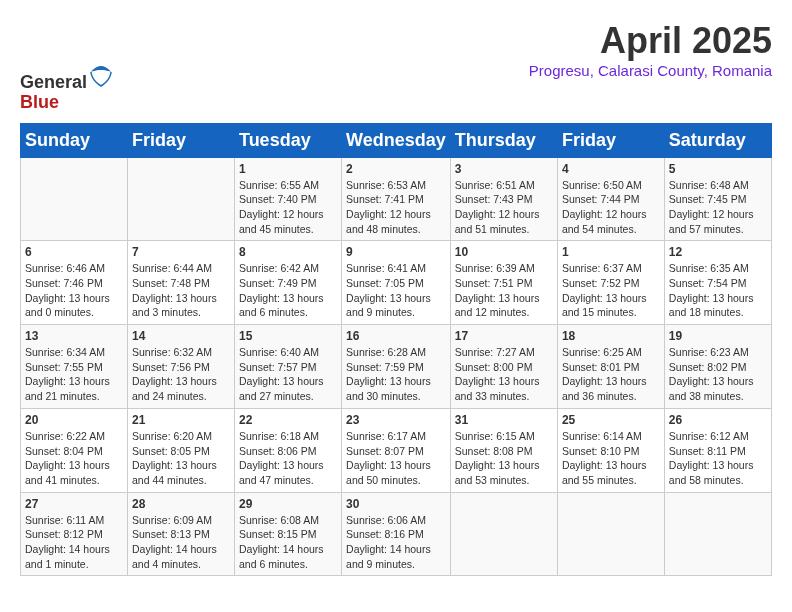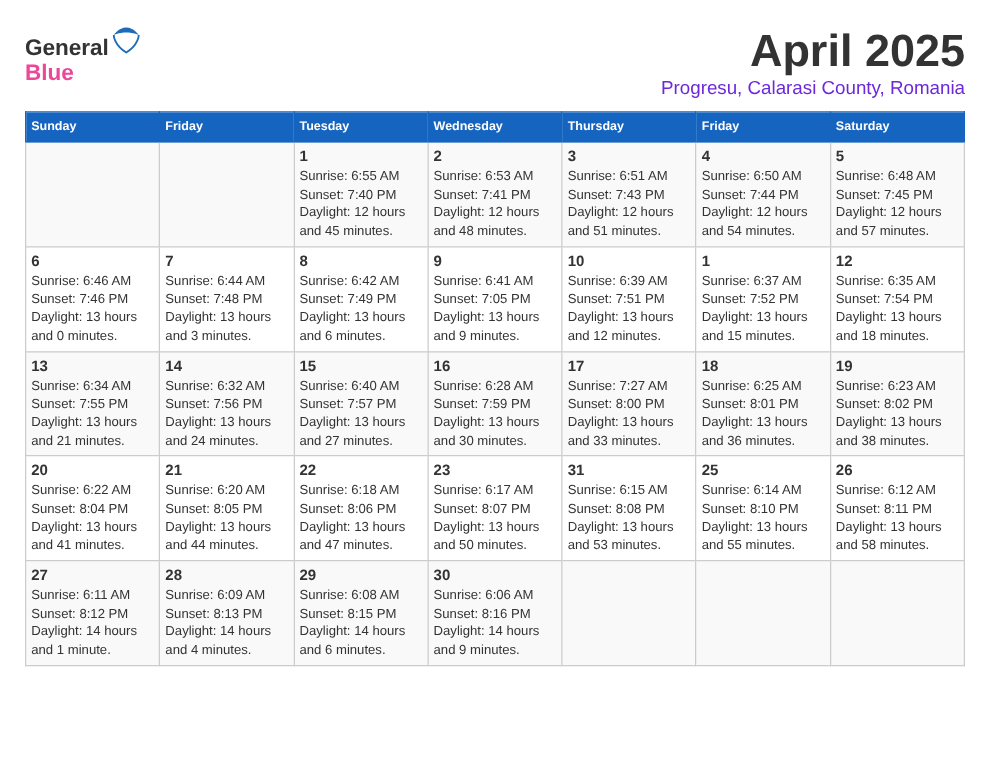--- a/index.html
+++ b/index.html
@@ -12,28 +12,29 @@
     }
     .header {
       display: flex;
       justify-content: space-between;
       align-items: flex-start;
       margin-bottom: 10px;
     }
     .logo {
       display: flex;
       align-items: flex-start;
+      margin-top: 44px;
     }
     .logo-text {
       font-size: 18px;
       font-weight: bold;
       line-height: 1.1;
     }
     .logo-general { color: #333; }
-    .logo-blue { color: #ec4899; }
+    .logo-blue { color: #b91c1c; }
     .logo-icon {
       width: 24px;
       height: 24px;
       margin-left: 2px;
     }
     .title-block {
       text-align: right;
     }
     .main-title {
       font-size: 36px;
@@ -47,21 +48,21 @@
     .calendar {
       width: 100%;
       border-collapse: collapse;
       font-size: 11px;
     }
     .calendar thead th {
       background-color: #1565c0;
       color: #fff;
       padding: 6px 4px;
       text-align: left;
-      font-size: 10px;
+      font-size: 18px;
       border: 1px solid #1565c0;
     }
     .calendar tbody td {
       border: 1px solid #ccc;
       vertical-align: top;
       padding: 4px;
       width: calc(100% / 7);
       min-height: 80px;
       color: #333;
     }

